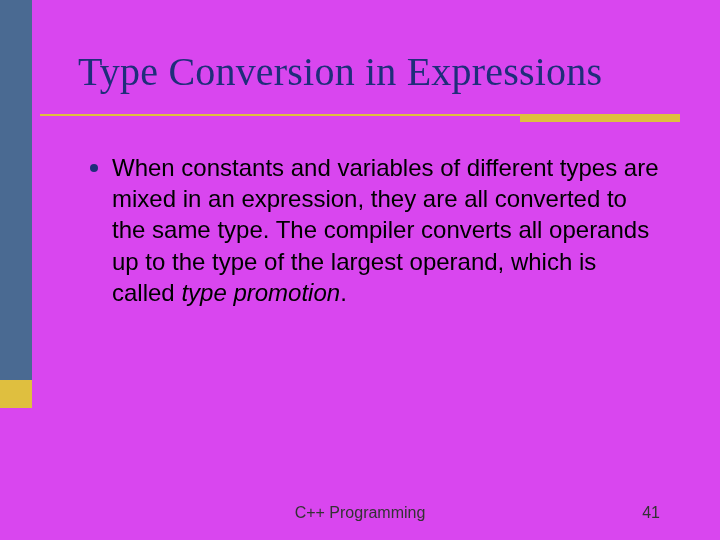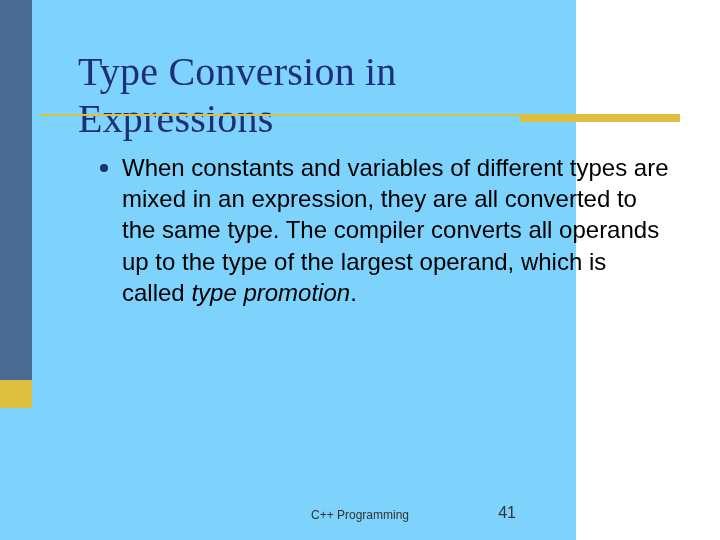--- a/index.html
+++ b/index.html
@@ -3,24 +3,24 @@
 <meta charset="utf-8">
 <style>
   * { margin: 0; padding: 0; box-sizing: border-box; }
   html, body { width: 720px; height: 540px; overflow: hidden; }
   body {
     font-family: Arial, Helvetica, sans-serif;
     background: #ffffff;
     position: relative;
   }
   .slide {
-    width: 576px;
+    width: 720px;
     height: 540px;
     position: relative;
-    background: #7dd3fc;
+    background: #d946ef;
   }
   .left-bar {
     position: absolute;
     left: 0;
     top: 0;
     width: 32px;
     height: 380px;
     background: #4a6a92;
   }
   .left-accent {
@@ -52,21 +52,21 @@
   .title-rule-thick {
     position: absolute;
     left: 520px;
     top: 114px;
     width: 160px;
     height: 8px;
     background: #dfbf3f;
   }
   .body {
     position: absolute;
-    left: 100px;
+    left: 90px;
     top: 152px;
     width: 570px;
     color: #000;
   }
   .bullet-row {
     display: flex;
     align-items: flex-start;
     gap: 14px;
   }
   .bullet-dot {
@@ -82,21 +82,21 @@
     line-height: 1.3;
     color: #000;
   }
   .bullet-text .ital { font-style: italic; }
   .footer-center {
     position: absolute;
     bottom: 18px;
     left: 0;
     width: 720px;
     text-align: center;
-    font-size: 12px;
+    font-size: 16px;
     color: #333;
   }
   .footer-page {
     position: absolute;
     bottom: 18px;
     right: 60px;
     font-size: 16px;
     color: #333;
   }
 </style>

